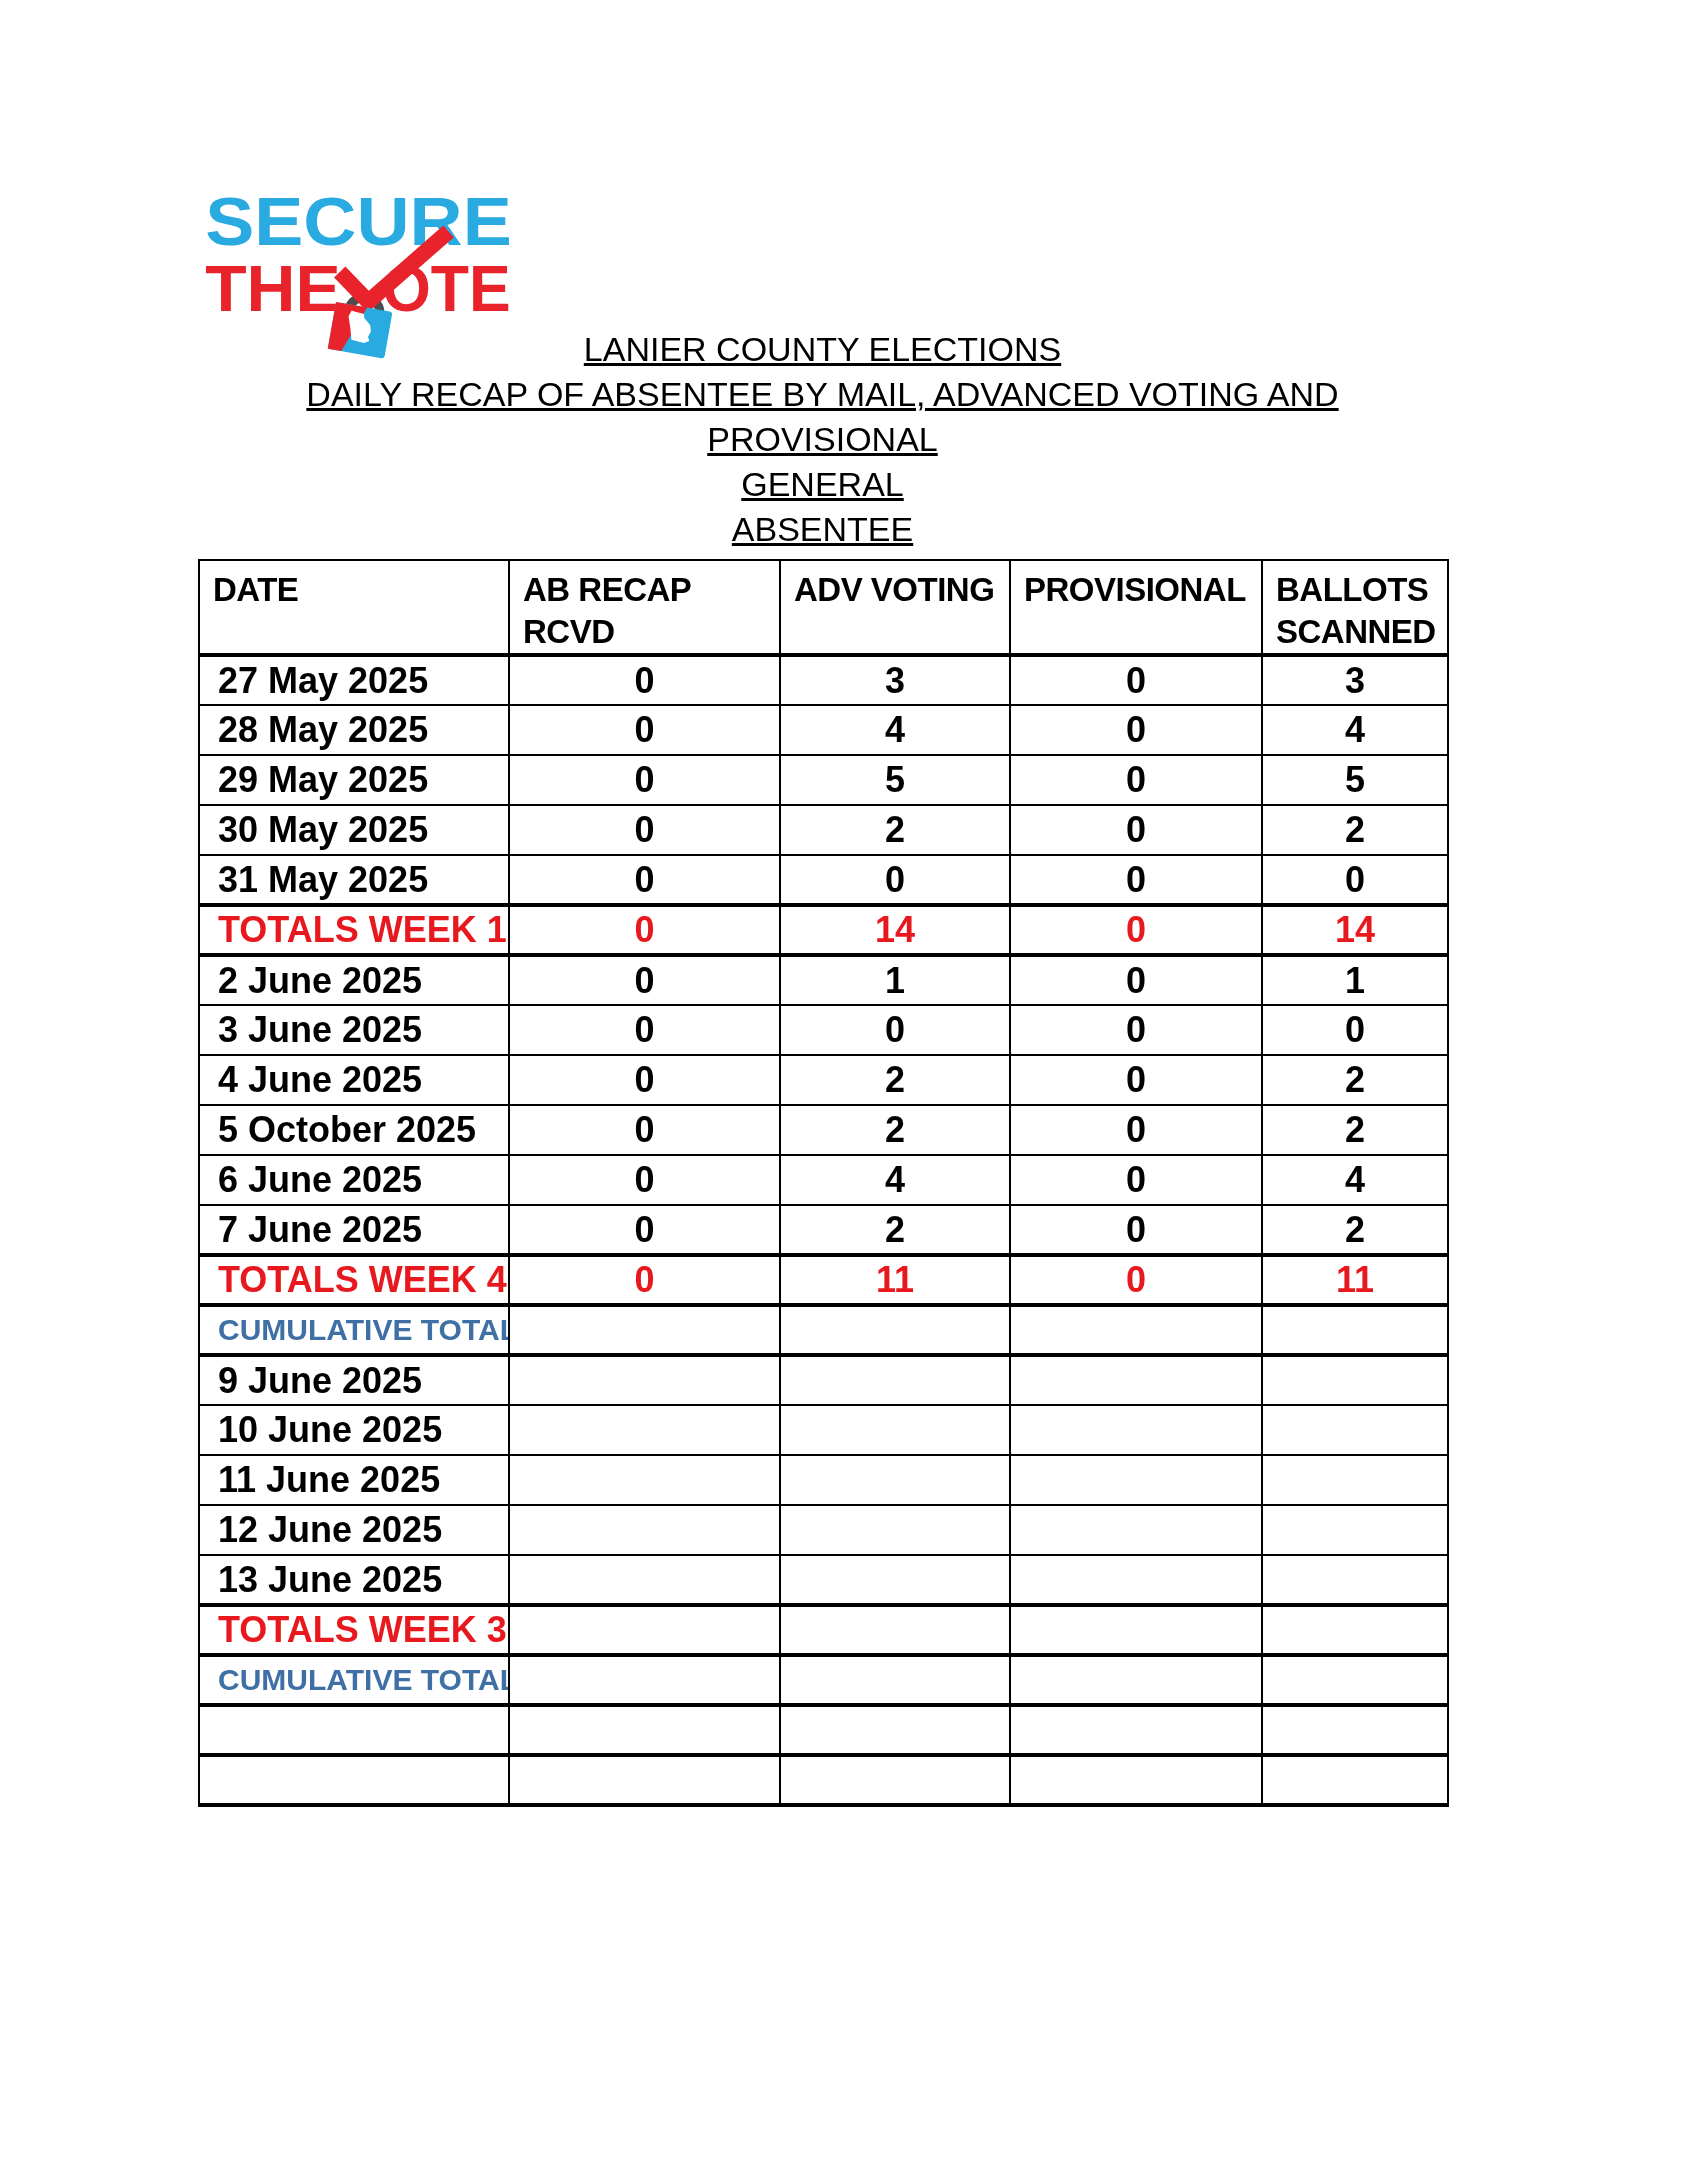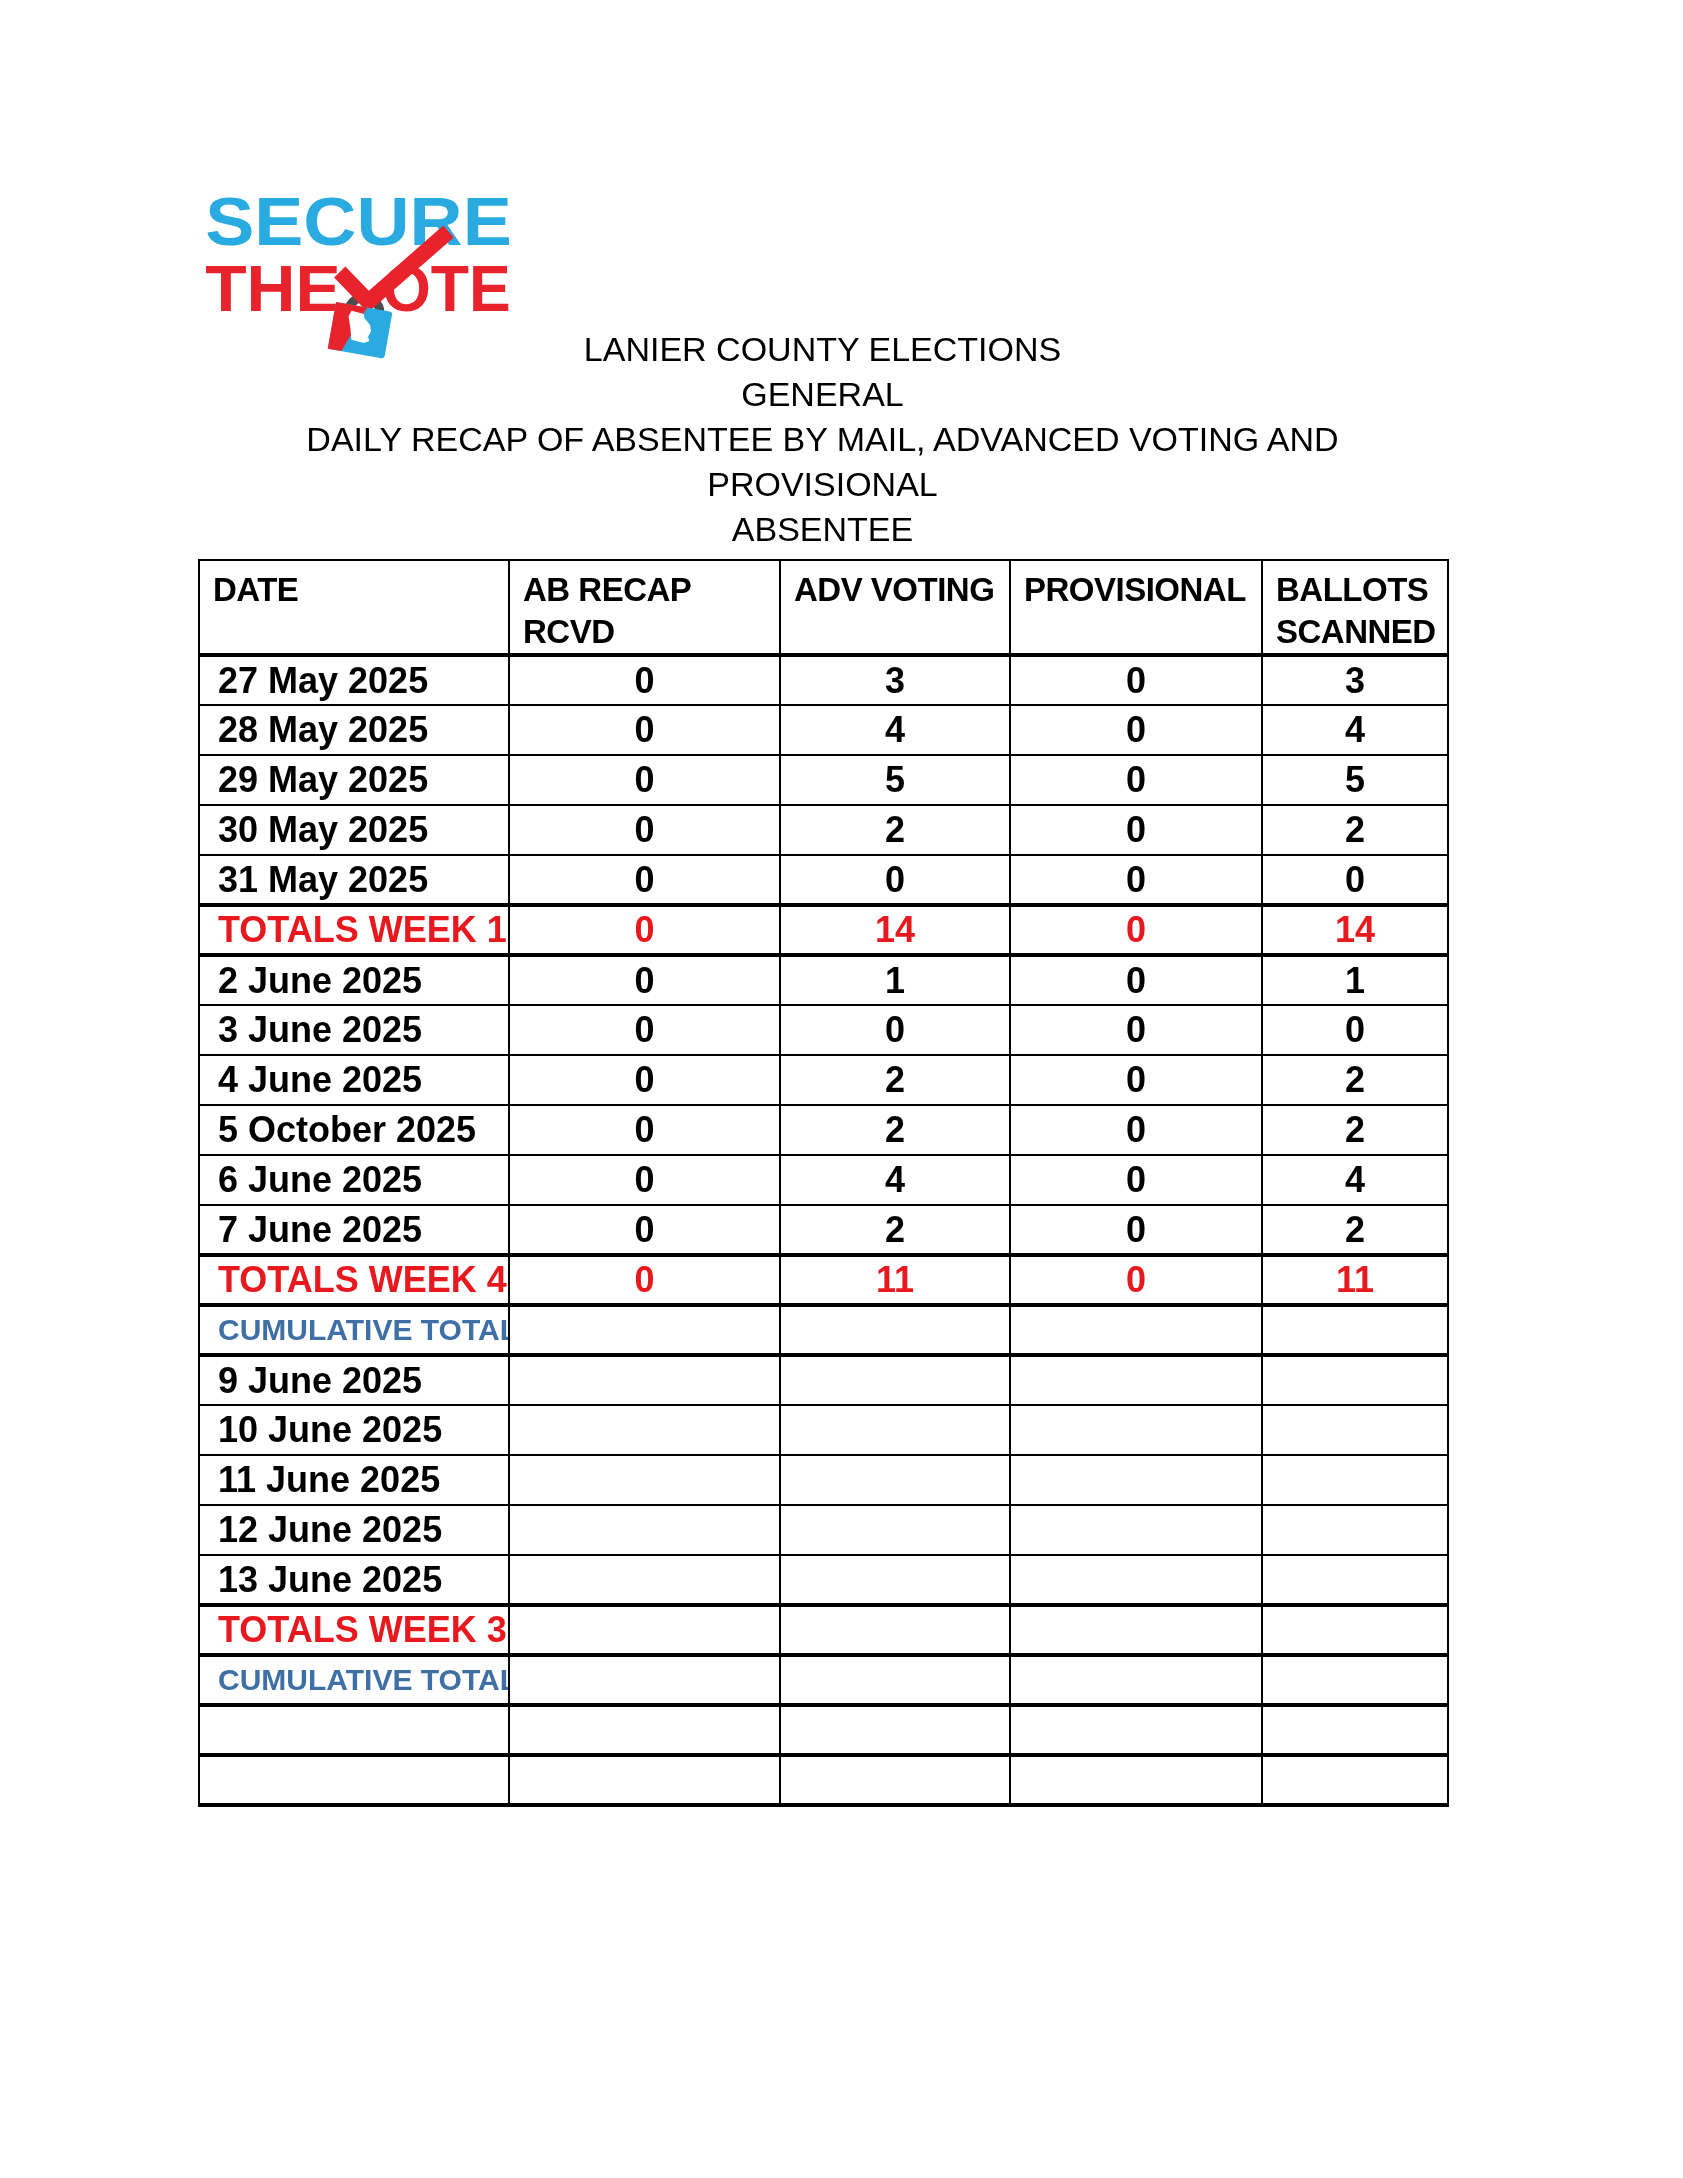--- a/index.html
+++ b/index.html
@@ -24,21 +24,21 @@
   .logo .word-blue{fill:var(--logo-blue);}
   .logo .word-red{fill:var(--logo-red);}
   .logo .check{stroke:var(--logo-red);stroke-width:16;fill:none;}
   .logo .shackle{stroke:var(--shackle);stroke-width:9;fill:none;}
   .logo .body-blue{fill:var(--logo-blue);}
   .logo .body-red{fill:var(--logo-red);}
   .logo .state{fill:#ffffff;}
   
   .titles{
     position:absolute;left:198px;top:327px;width:1249px;
-    text-align:center;font-size:34px;line-height:45px;font-weight:400;
+    text-align:center;font-size:34px;line-height:45px;font-weight:400;text-decoration:underline;
   }
   
   table.recap{
     position:absolute;left:198px;top:559px;width:1249px;
     border-collapse:collapse;table-layout:fixed;
   }
   table.recap th,table.recap td{
     border:2px solid var(--border);
     font-weight:bold;font-size:36px;color:var(--text);
     overflow:hidden;white-space:nowrap;
@@ -70,22 +70,22 @@
     <g transform="rotate(10 162 148)">
       <rect class="body-blue" x="133" y="126" width="58" height="48" rx="3"></rect>
       <polygon class="body-red" points="133,126 165,126 147,174 133,174"></polygon>
       <path class="state" transform="translate(148,132)" d="M2,0 L15,1 L16,5 L23,11 L25,17 L23,23 L25,27 L20,30 L7,29 L4,18 L0,6 Z"></path>
     </g>
   </g>
 </svg>
 
 <div class="titles">
   <div>LANIER COUNTY ELECTIONS</div>
+  <div>DAILY RECAP OF ABSENTEE BY MAIL, ADVANCED VOTING AND PROVISIONAL</div>
   <div>GENERAL</div>
-  <div>DAILY RECAP OF ABSENTEE BY MAIL, ADVANCED VOTING AND PROVISIONAL</div>
   <div>ABSENTEE</div>
 </div>
 
 <table class="recap">
   <colgroup>
     <col style="width:310px">
     <col style="width:271px">
     <col style="width:230px">
     <col style="width:252px">
     <col style="width:186px">

